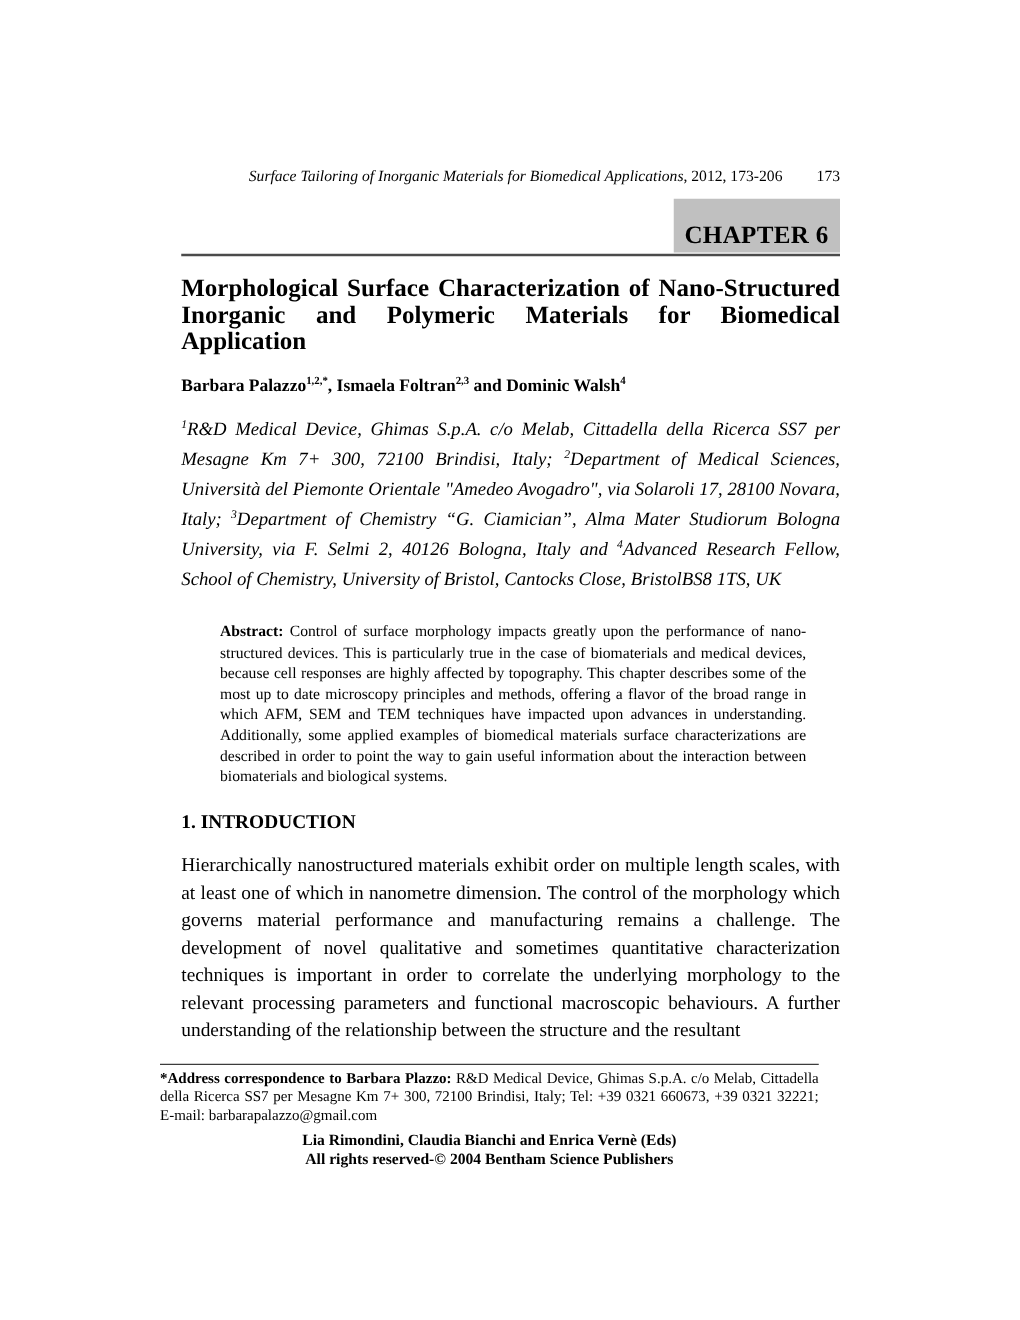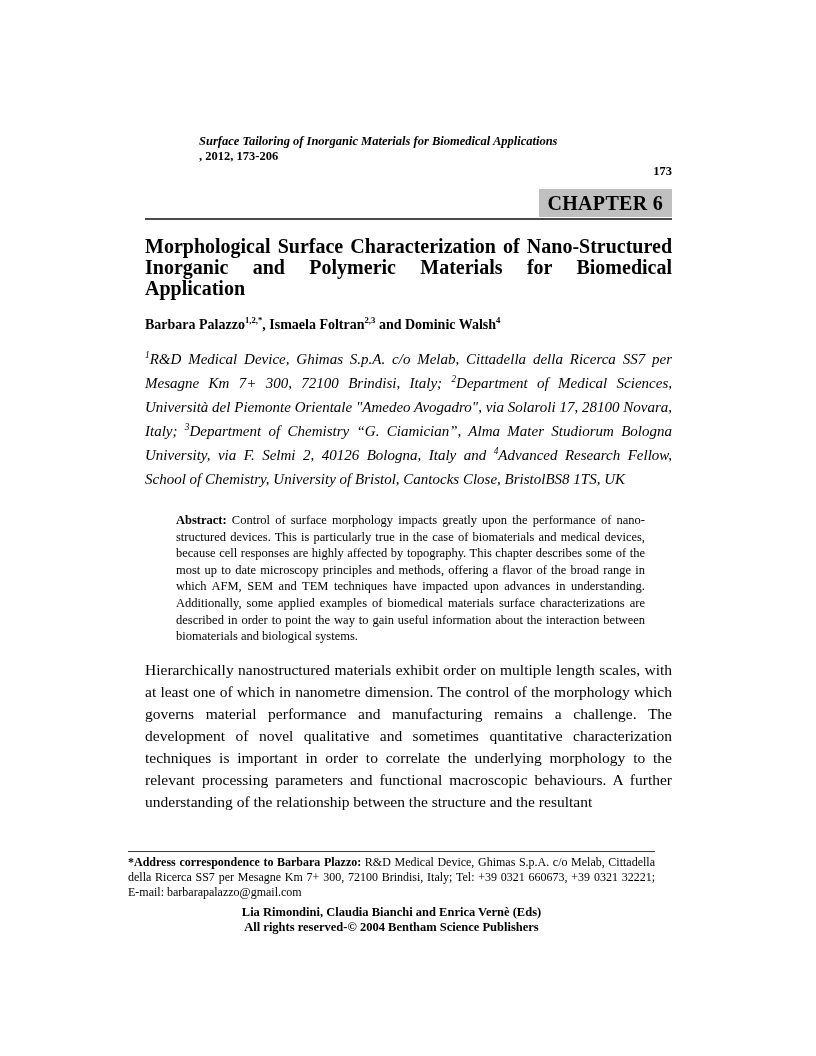--- a/index.html
+++ b/index.html
@@ -20,36 +20,35 @@
     position: absolute;
     left: 145px;
     top: 134px;
     width: 527px;
   }
   
   .running-head {
     display: flex;
     align-items: baseline;
     font-size: 12.5px;
-    font-weight: bold;
+    font-weight: normal;
     line-height: 15px;
-    flex-direction: column;
   }
   .running-head .journal-it { font-style: italic; margin-left: 54px; }
   .running-head .journal-suffix { font-style: normal; }
   .running-head .pageno { margin-left: auto; }
   
   .chapter-banner { text-align: right; margin-top: 10px; }
   .chapter-banner .chapter-label {
     display: inline-block;
     background: #c0c0c0;
     font-size: 20px;
     font-weight: bold;
     line-height: 24px;
-    padding: 2px 9px 2px 9px;
+    padding: 17px 9px 2px 9px;
     letter-spacing: 0.3px;
   }
   .header-rule {
     border: none;
     border-top: 2px solid #4b4b4b;
     margin-top: 1px;
   }
   
   .chapter-title {
     margin-top: 16px;
@@ -152,20 +151,21 @@
 
     <h1 class="chapter-title">Morphological Surface Characterization of Nano-Structured Inorganic and Polymeric Materials for Biomedical Application</h1>
 
     <p class="authors-line"><span>Barbara Palazzo</span><sup class="affil-sup">1,2,*</sup><span>, </span><span>Ismaela Foltran</span><sup class="affil-sup">2,3</sup><span> and </span><span>Dominic Walsh</span><sup class="affil-sup">4</sup></p>
 
     <p class="affiliations"><sup class="affil-sup">1</sup><span>R&amp;D Medical Device, Ghimas S.p.A. c/o Melab, Cittadella della Ricerca SS7 per Mesagne Km 7+ 300, 72100 Brindisi, Italy; </span><sup class="affil-sup">2</sup><span>Department of Medical Sciences, Università del Piemonte Orientale "Amedeo Avogadro", via Solaroli 17, 28100 Novara, Italy; </span><sup class="affil-sup">3</sup><span>Department of Chemistry “G. Ciamician”, Alma Mater Studiorum Bologna University, via F. Selmi 2, 40126 Bologna, Italy and </span><sup class="affil-sup">4</sup><span>Advanced Research Fellow, School of Chemistry, University of Bristol, Cantocks Close, BristolBS8 1TS, UK</span></p>
 
     <p class="abstract"><span class="label">Abstract:</span><span> Control of surface morphology impacts greatly upon the performance of nano-structured devices. This is particularly true in the case of biomaterials and medical devices, because cell responses are highly affected by topography. This chapter describes some of the most up to date microscopy principles and methods, offering a flavor of the broad range in which AFM, SEM and TEM techniques have impacted upon advances in understanding. Additionally, some applied examples of biomedical materials surface characterizations are described in order to point the way to gain useful information about the interaction between biomaterials and biological systems.</span></p>
 
 
+    <h2 class="section-heading">1. INTRODUCTION</h2>
 
     <p class="body-paragraph">Hierarchically nanostructured materials exhibit order on multiple length scales, with at least one of which in nanometre dimension. The control of the morphology which governs material performance and manufacturing remains a challenge. The development of novel qualitative and sometimes quantitative characterization techniques is important in order to correlate the underlying morphology to the relevant processing parameters and functional macroscopic behaviours. A further understanding of the relationship between the structure and the resultant</p>
 
   </div>
 
   <div class="footnote-block">
     <hr class="footnote-rule">
     <p class="correspondence"><span class="label">*Address correspondence to Barbara Plazzo:</span><span> R&amp;D Medical Device, Ghimas S.p.A. c/o Melab, Cittadella della Ricerca SS7 per Mesagne Km 7+ 300, 72100 Brindisi, Italy; Tel: +39 0321 660673, +39 0321 32221; E-mail: barbarapalazzo@gmail.com</span></p>
     <div class="imprint">
       <div>Lia Rimondini, Claudia Bianchi and Enrica Vernè (Eds)</div>

